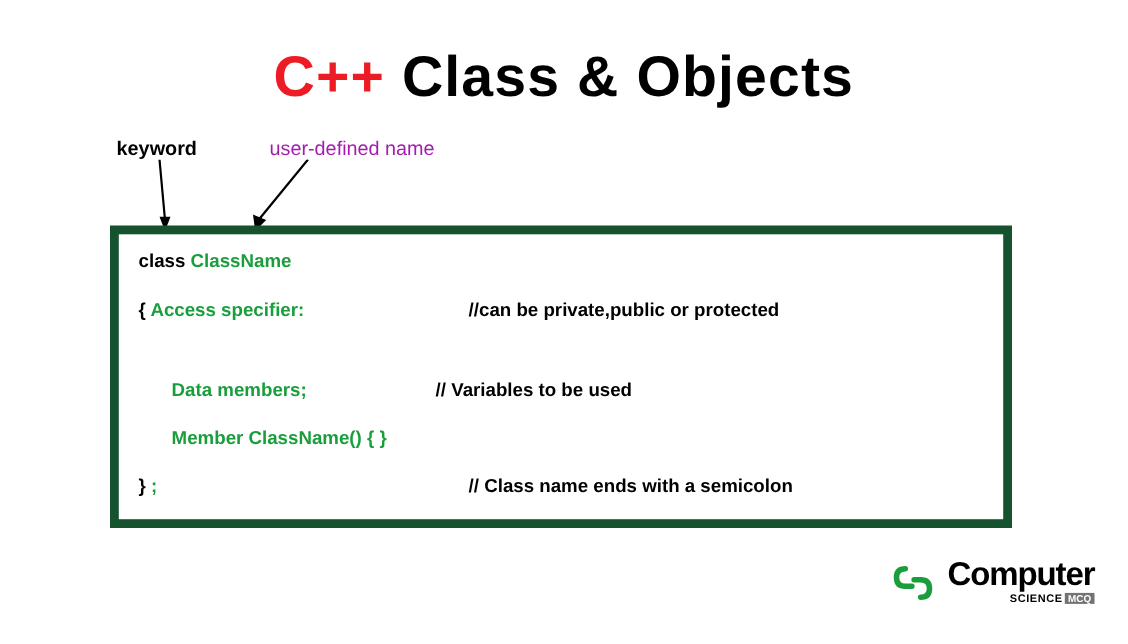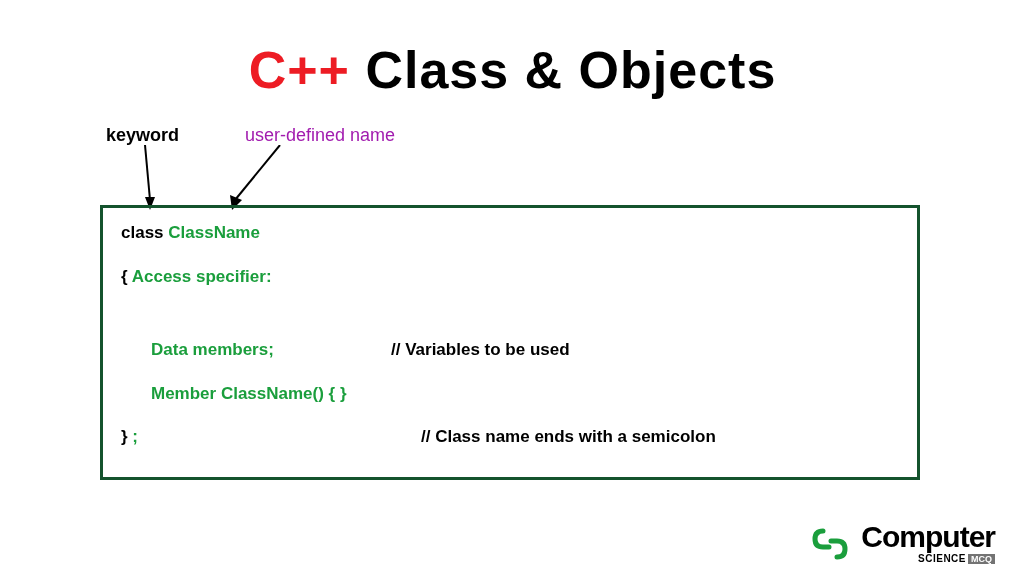--- a/index.html
+++ b/index.html
@@ -54,21 +54,21 @@
     .arrow-svg {
       position: absolute;
       pointer-events: none;
     }
     .code-box {
       position: absolute;
       top: 205px;
       left: 100px;
       width: 820px;
       height: 275px;
-      border: 3px solid #14532d;
+      border: 8px solid #14532d;
       padding: 12px 18px;
       font-size: 17px;
       font-weight: bold;
       line-height: 1.5;
     }
     .code-line {
       margin-bottom: 18px;
       white-space: nowrap;
     }
     .kw-black {
@@ -76,21 +76,21 @@
     }
     .kw-green {
       color: #1a9e3c;
     }
     .comment {
       color: #000000;
       font-weight: bold;
     }
     .logo-area {
       position: absolute;
-      bottom: 20px;
+      bottom: 34px;
       right: 30px;
       display: flex;
       align-items: center;
       gap: 10px;
       text-align: center;
     }
     .logo-text {
       display: flex;
       flex-direction: column;
       align-items: flex-end;
@@ -142,20 +142,21 @@
   <line x1="60" y1="0" x2="15" y2="55" stroke="#000" stroke-width="2"></line>
   <polygon points="12,65 10,50 22,55" fill="#000"></polygon>
 </svg>
 
 <div class="code-box">
   <div class="code-line">
     <span class="kw-black">class </span><span class="kw-green">ClassName</span>
   </div>
   <div class="code-line" style="position:relative;">
     <span class="kw-black">{   </span><span class="kw-green">Access specifier:</span>
+    <span class="comment col-comment">//can be private,public or protected</span>
   </div>
   <div class="code-line" style="position:relative; padding-left:30px;margin-top:48px;">
     <span class="kw-green">Data members;</span>
     <span class="comment col-comment" style="left:270px;">// Variables to be used</span>
   </div>
   <div class="code-line" style="position:relative; padding-left:30px;">
     <span class="kw-green">Member ClassName() { }</span>
   </div>
   <div class="code-line" style="position:relative;">
     <span class="kw-black">} </span><span class="kw-green">;</span>

